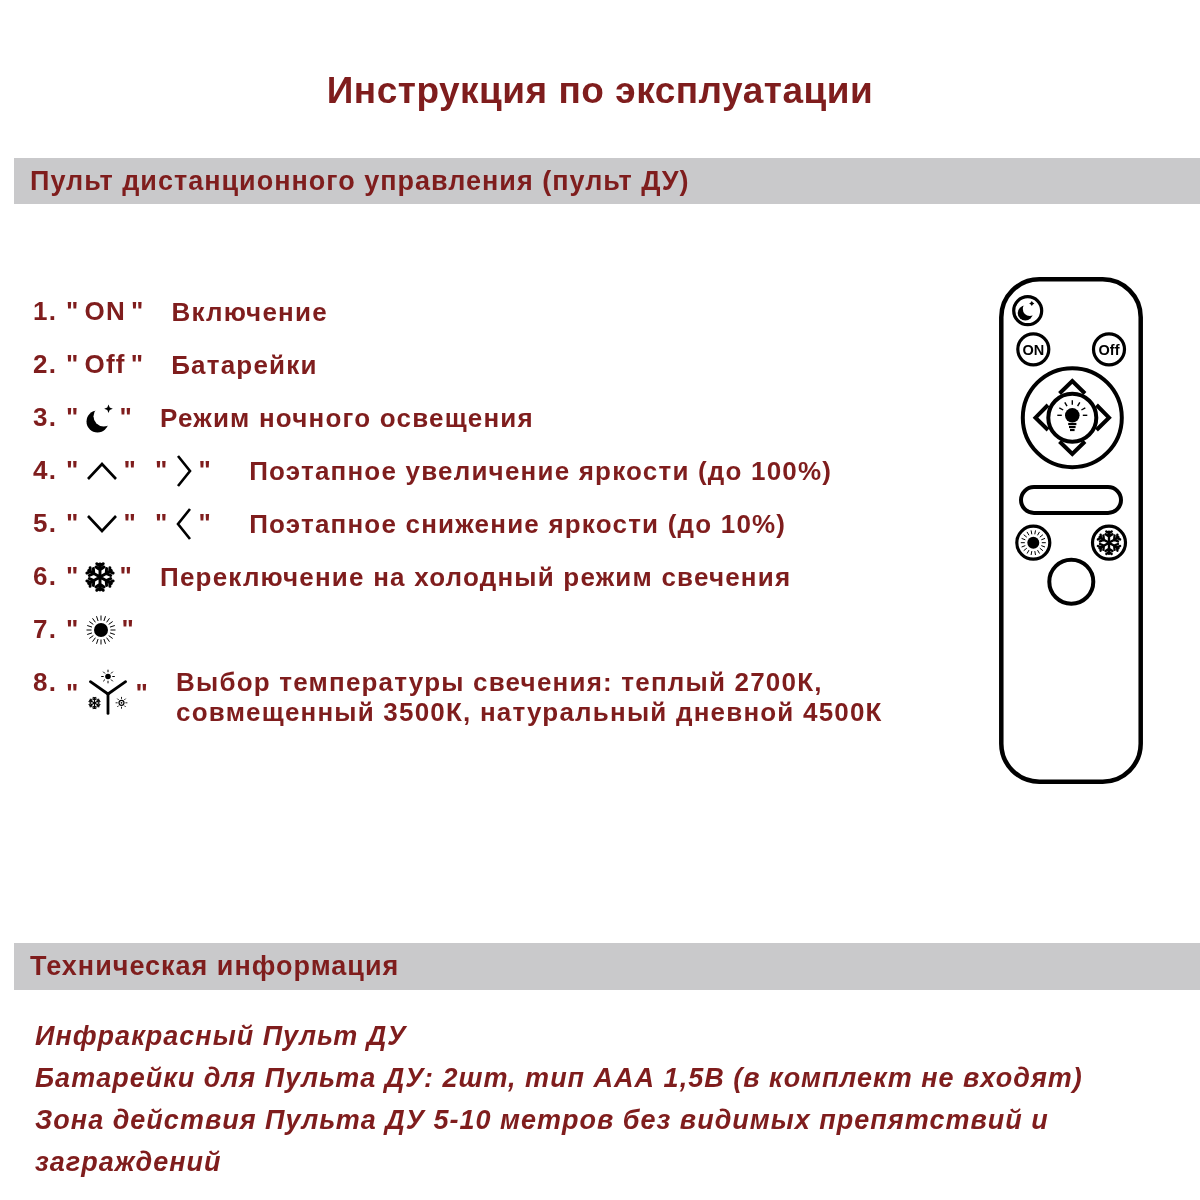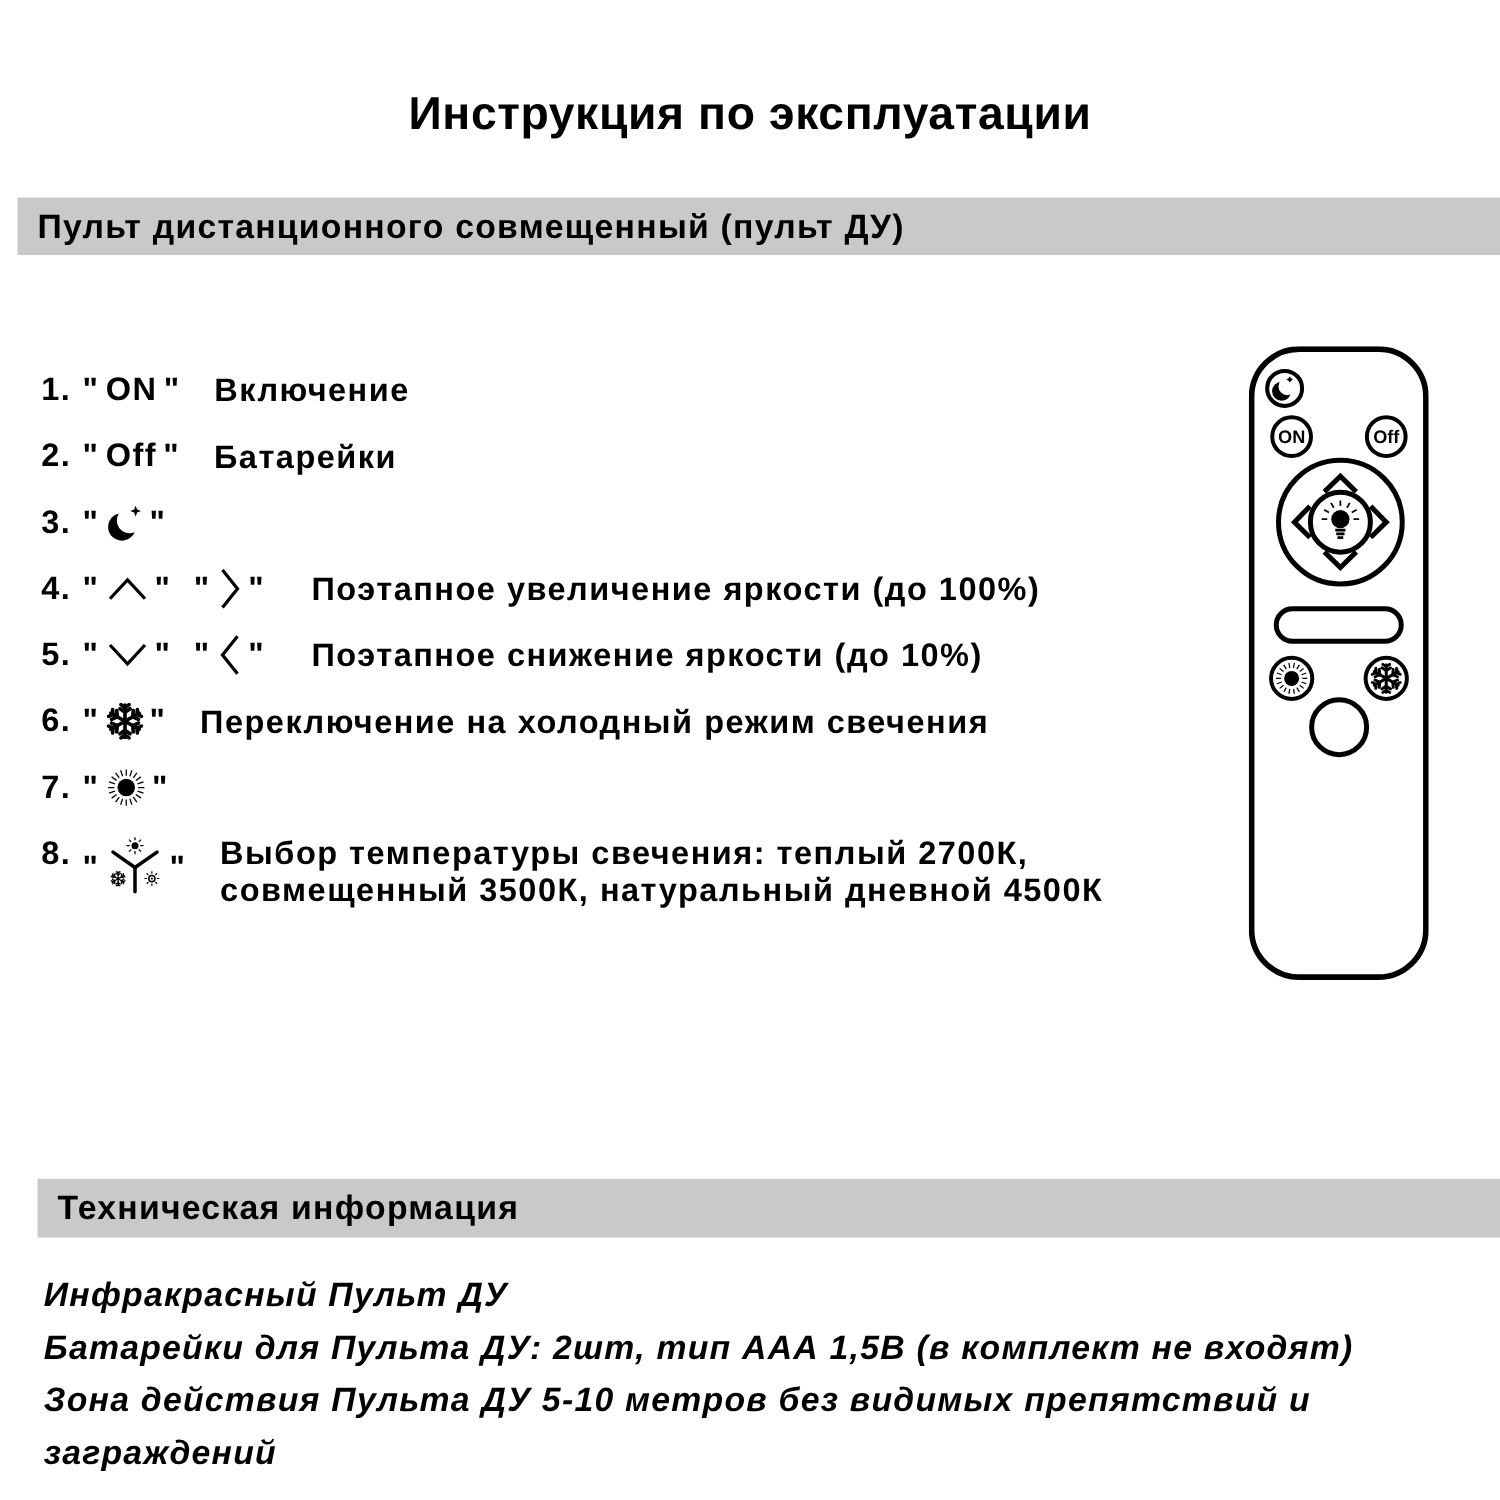--- a/index.html
+++ b/index.html
@@ -1,18 +1,18 @@
 <!DOCTYPE html>
 <html><head>
 <meta charset="utf-8">
 <style>
   html,body { margin:0; padding:0; background:#fff; }
   .page {
     position:relative; width:1200px; height:1200px; overflow:hidden;
-    background:#ffffff; color:#000000;
+    background:#ffffff; color:#7f1d1d;
     font-family:"Liberation Sans", sans-serif; font-weight:bold;
   }
   .title {
     position:absolute; top:70px; left:0; width:100%;
     text-align:center; font-size:37px; letter-spacing:0.5px;
   }
   .section-bar {
     position:absolute; left:14px; right:0; height:46px;
     display:flex; align-items:center; padding-left:16px;
     font-size:27px; letter-spacing:1px; box-sizing:border-box;
@@ -38,21 +38,21 @@
 
   svg { display:block; }
 </style>
 </head>
 <body>
 
 <div class="page">
 
   <div class="title">Инструкция по эксплуатации</div>
 
-  <div class="section-bar" id="bar-remote" style="background: rgb(201, 201, 203);">Пульт дистанционного совмещенный (пульт ДУ)</div>
+  <div class="section-bar" id="bar-remote" style="background: rgb(201, 201, 203);">Пульт дистанционного управления (пульт ДУ)</div>
 
   <div class="guide" id="guide">
       <div class="row">
         <span class="num">1.</span>
         <span class="seg">
           <span class="q">"</span>
           <span class="tok">ON</span>
           <span class="q">"</span>
         </span>
         <span class="label">Включение</span>
@@ -72,20 +72,21 @@
           <span class="q">"</span>
           <span class="icon">
             <svg width="30" height="34" viewBox="0 0 30 34">
       <circle cx="12.5" cy="20.5" r="11" fill="#000"></circle>
       <circle cx="18.7" cy="15.3" r="10.2" fill="#fff"></circle>
       <path d="M23.5 3.5 L24.7 6.6 L27.8 7.8 L24.7 9 L23.5 12.1 L22.3 9 L19.2 7.8 L22.3 6.6 Z" fill="#000"></path>
     </svg>
           </span>
           <span class="q">"</span>
         </span>
+        <span class="label">Режим ночного освещения</span>
       </div>
       <div class="row">
         <span class="num">4.</span>
         <span class="seg">
           <span class="q">"</span>
           <span class="icon">
             <svg width="34" height="24" viewBox="0 0 34 24">
       <polyline points="3,20 17,5 31,20" fill="none" stroke="#000" stroke-width="2.6"></polyline>
             </svg>
           </span>
@@ -275,21 +276,21 @@
         </g>
     </g>
     <g>
       <circle cx="110" cy="265.7" r="16.5" fill="none" stroke="#000" stroke-width="3.2"></circle>
       <path id="cold-snow" d="M110.0 265.7 L110.0 254.7 M110.0 259.6 L113.4 257.3 M110.0 259.6 L106.6 257.3 M110.0 256.3 L112.7 254.5 M110.0 256.3 L107.3 254.5 M110.0 265.7 L119.5 260.2 M115.2 262.7 L119.0 264.4 M115.2 262.7 L115.6 258.5 M118.1 261.0 L121.1 262.4 M118.1 261.0 L118.4 257.7 M110.0 265.7 L119.5 271.2 M115.2 268.7 L115.6 272.9 M115.2 268.7 L119.0 267.0 M118.1 270.4 L118.4 273.7 M118.1 270.4 L121.1 269.0 M110.0 265.7 L110.0 276.7 M110.0 271.8 L106.6 274.1 M110.0 271.8 L113.4 274.1 M110.0 275.1 L107.3 276.9 M110.0 275.1 L112.7 276.9 M110.0 265.7 L100.5 271.2 M104.8 268.7 L101.0 267.0 M104.8 268.7 L104.4 272.9 M101.9 270.4 L98.9 269.0 M101.9 270.4 L101.6 273.7 M110.0 265.7 L100.5 260.2 M104.8 262.7 L104.4 258.5 M104.8 262.7 L101.0 264.4 M101.9 261.0 L101.6 257.7 M101.9 261.0 L98.9 262.4 " fill="none" stroke="#000" stroke-width="2.4" stroke-linecap="round"></path>
     </g>
 
     <circle cx="72.3" cy="304.7" r="22" fill="none" stroke="#000" stroke-width="4"></circle>
   </svg>
 
-  <div class="section-bar" id="bar-tech" style="background: rgb(201, 201, 203); margin-left: 16px;">Техническая информация</div>
+  <div class="section-bar" id="bar-tech" style="background: rgb(201, 201, 203);">Техническая информация</div>
 
   <div class="tech-lines">
     <p>Инфракрасный Пульт ДУ</p>
     <p>Батарейки для Пульта ДУ: 2шт, тип ААА 1,5В (в комплект не входят)</p>
     <p>Зона действия Пульта ДУ 5-10 метров без видимых препятствий и заграждений</p>
   </div>
 
 </div>
 
 </body></html>

